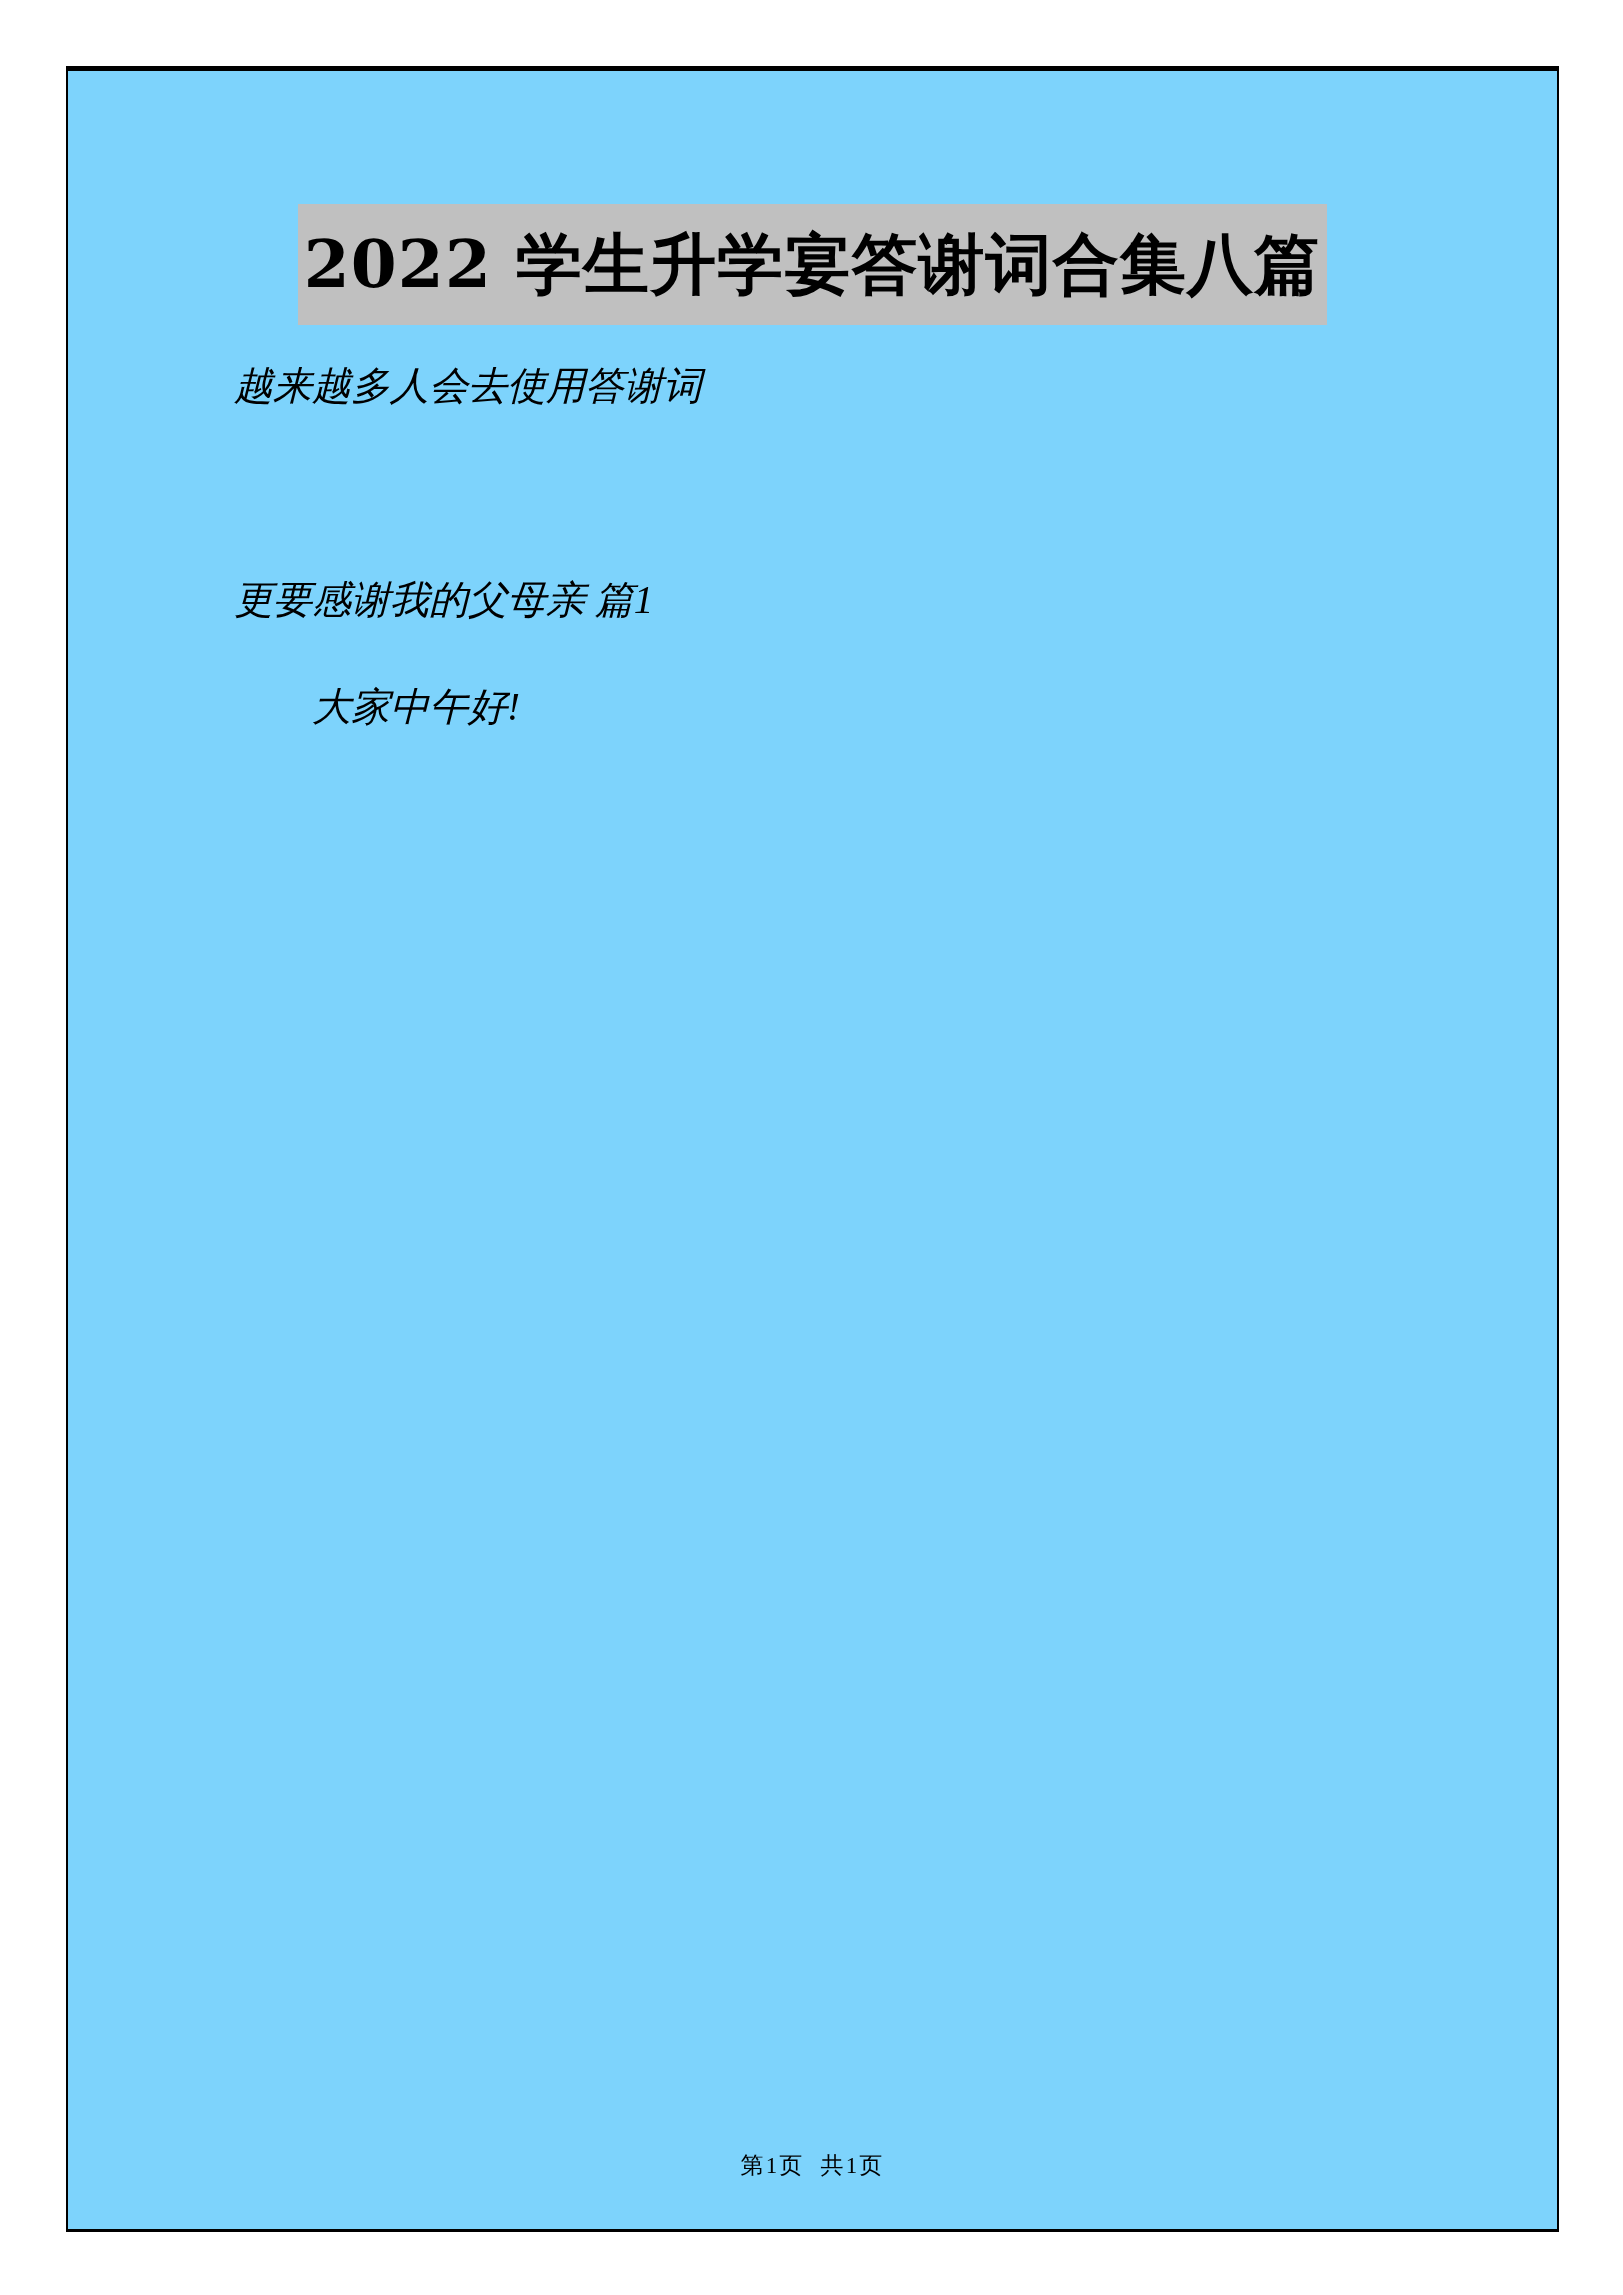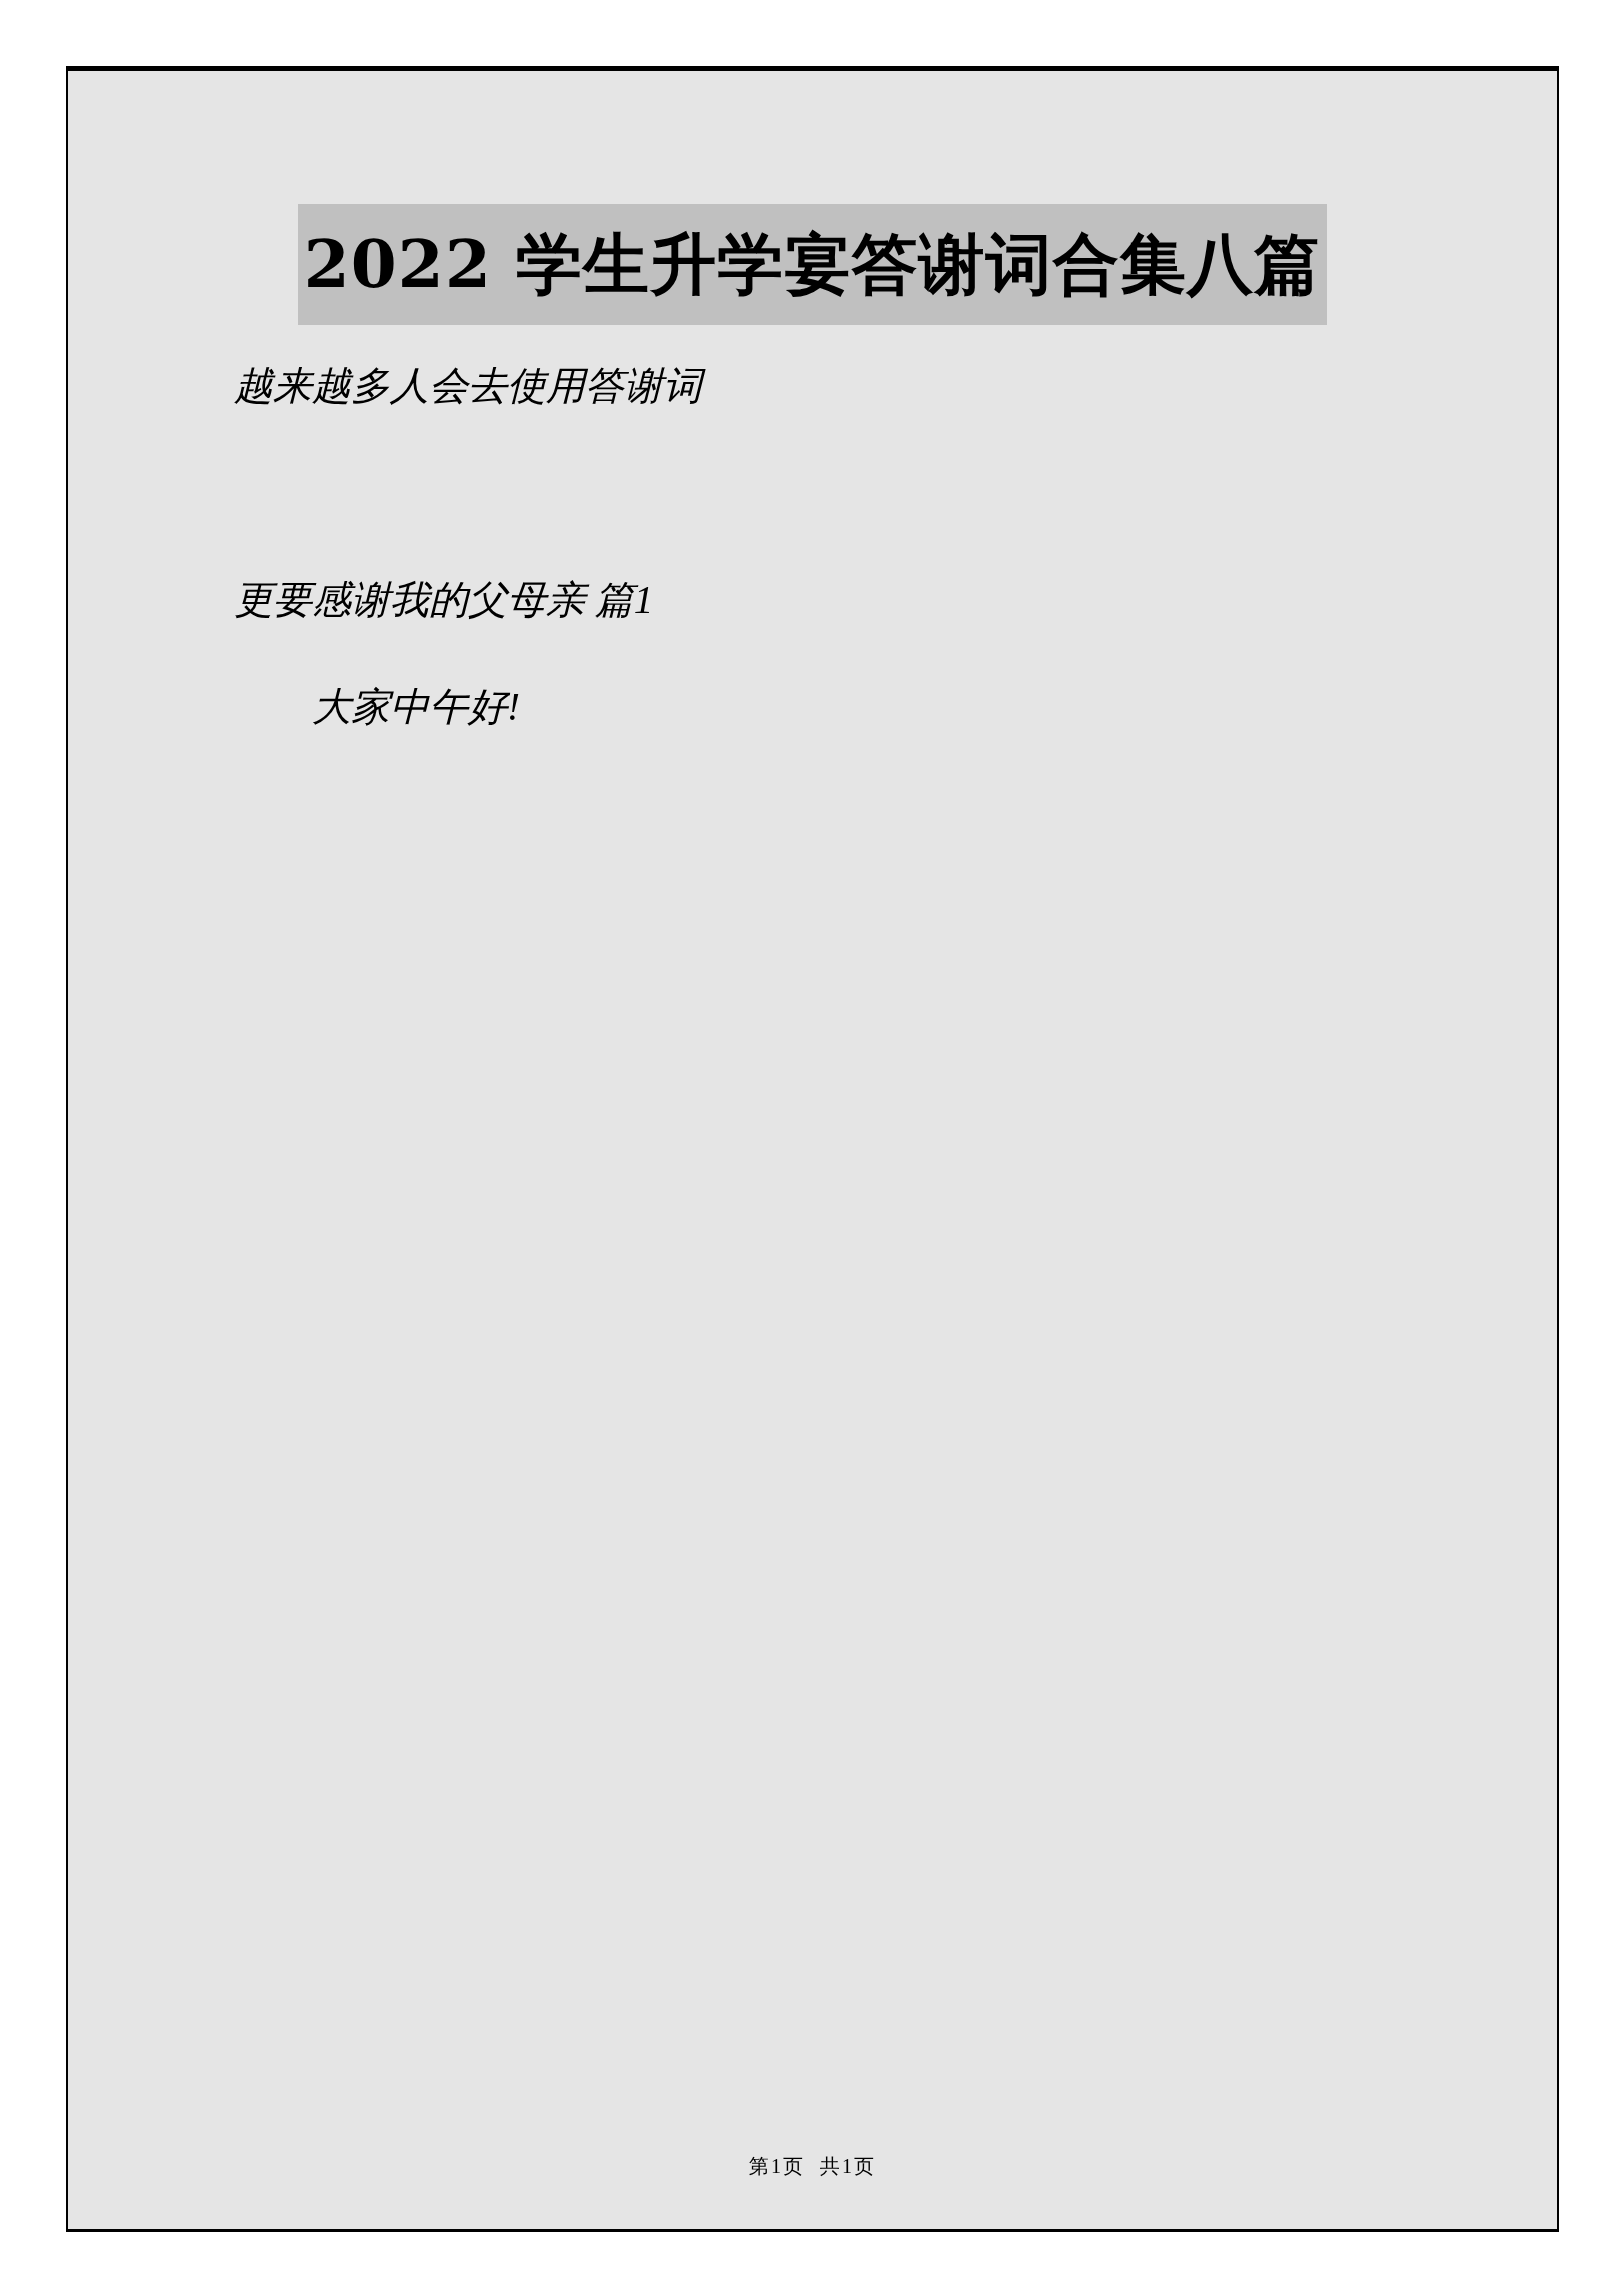--- a/index.html
+++ b/index.html
@@ -19,21 +19,21 @@
     position: absolute;
     left: 66px;
     top: 66px;
     width: 1493px;
     height: 2166px;
     box-sizing: border-box;
     border-top: 5px solid #000000;
     border-left: 2.8px solid #000000;
     border-right: 2.8px solid #000000;
     border-bottom: 3.4px solid #000000;
-    background: #e5e5e5;
+    background: #7dd3fc;
   }
   .title-row {
     margin-top: 133px;
     text-align: center;
   }
   .doc-title {
     display: inline-block;
     font-family: "DejaVu Serif", serif;
     font-weight: bold;
     font-style: normal;
@@ -64,21 +64,21 @@
     height: 107px;
   }
   .page-footer {
     position: absolute;
     left: 0;
     right: 0;
     bottom: 49px;
     text-align: center;
     font-family: "Liberation Serif", serif;
     font-style: normal;
-    font-size: 20px;
+    font-size: 23px;
     line-height: 28px;
     white-space: pre;
     letter-spacing: 2.2px;
   }
 </style>
 </head>
 <body>
 
 <div class="page-frame">
 

